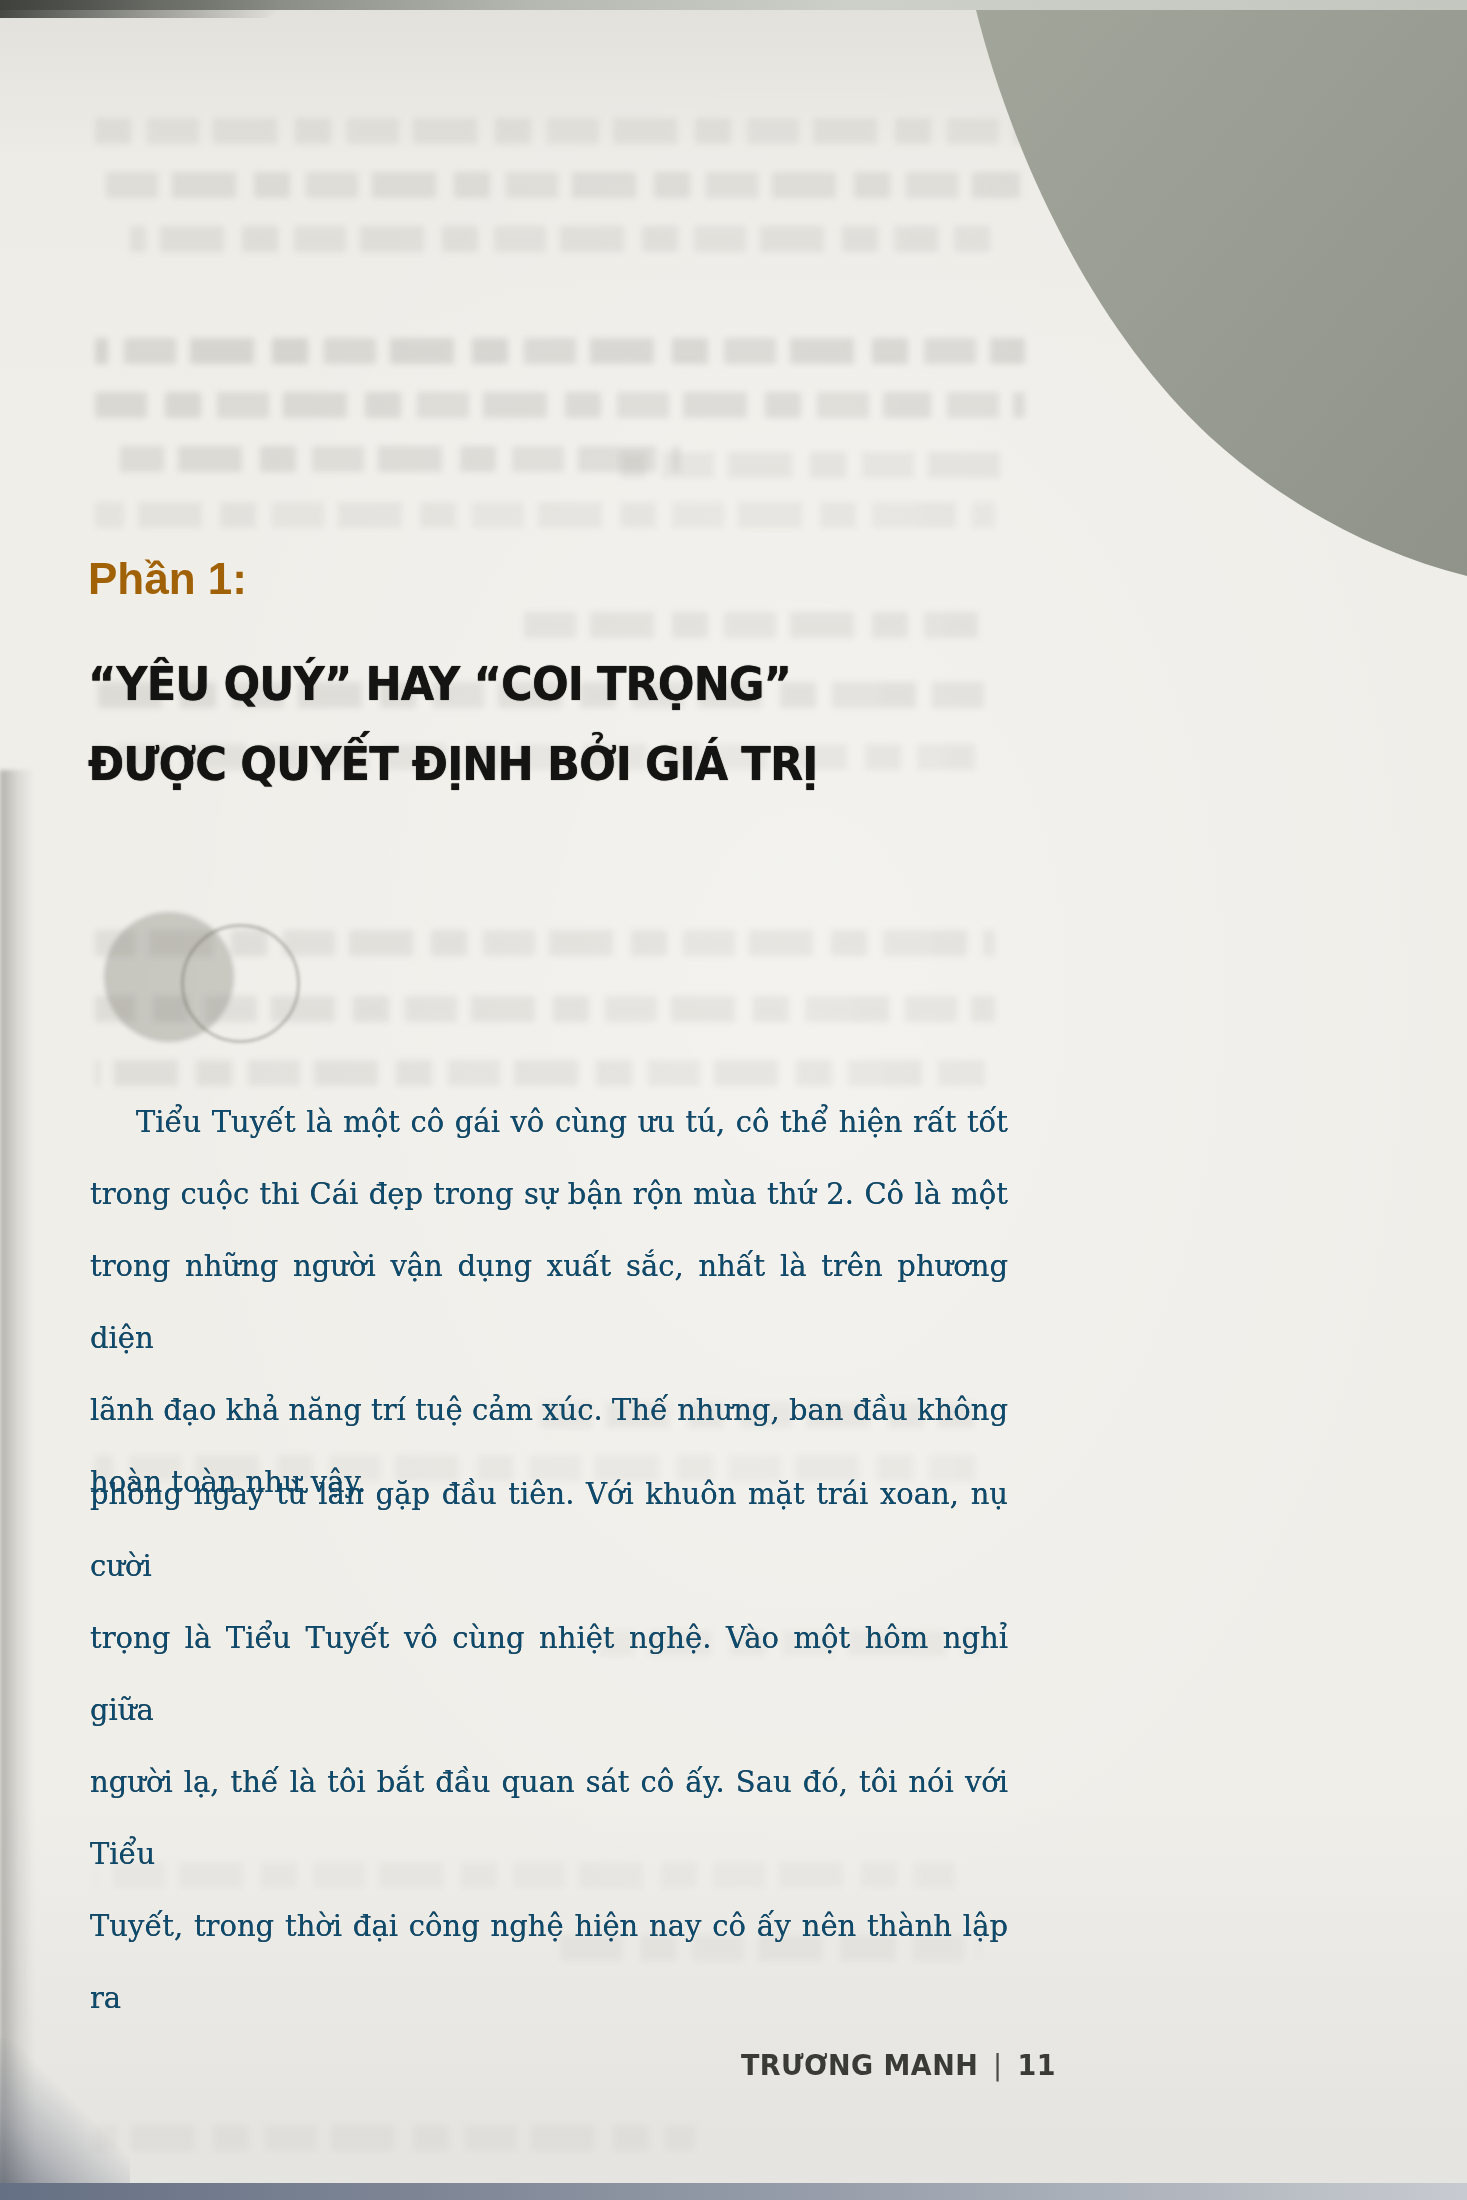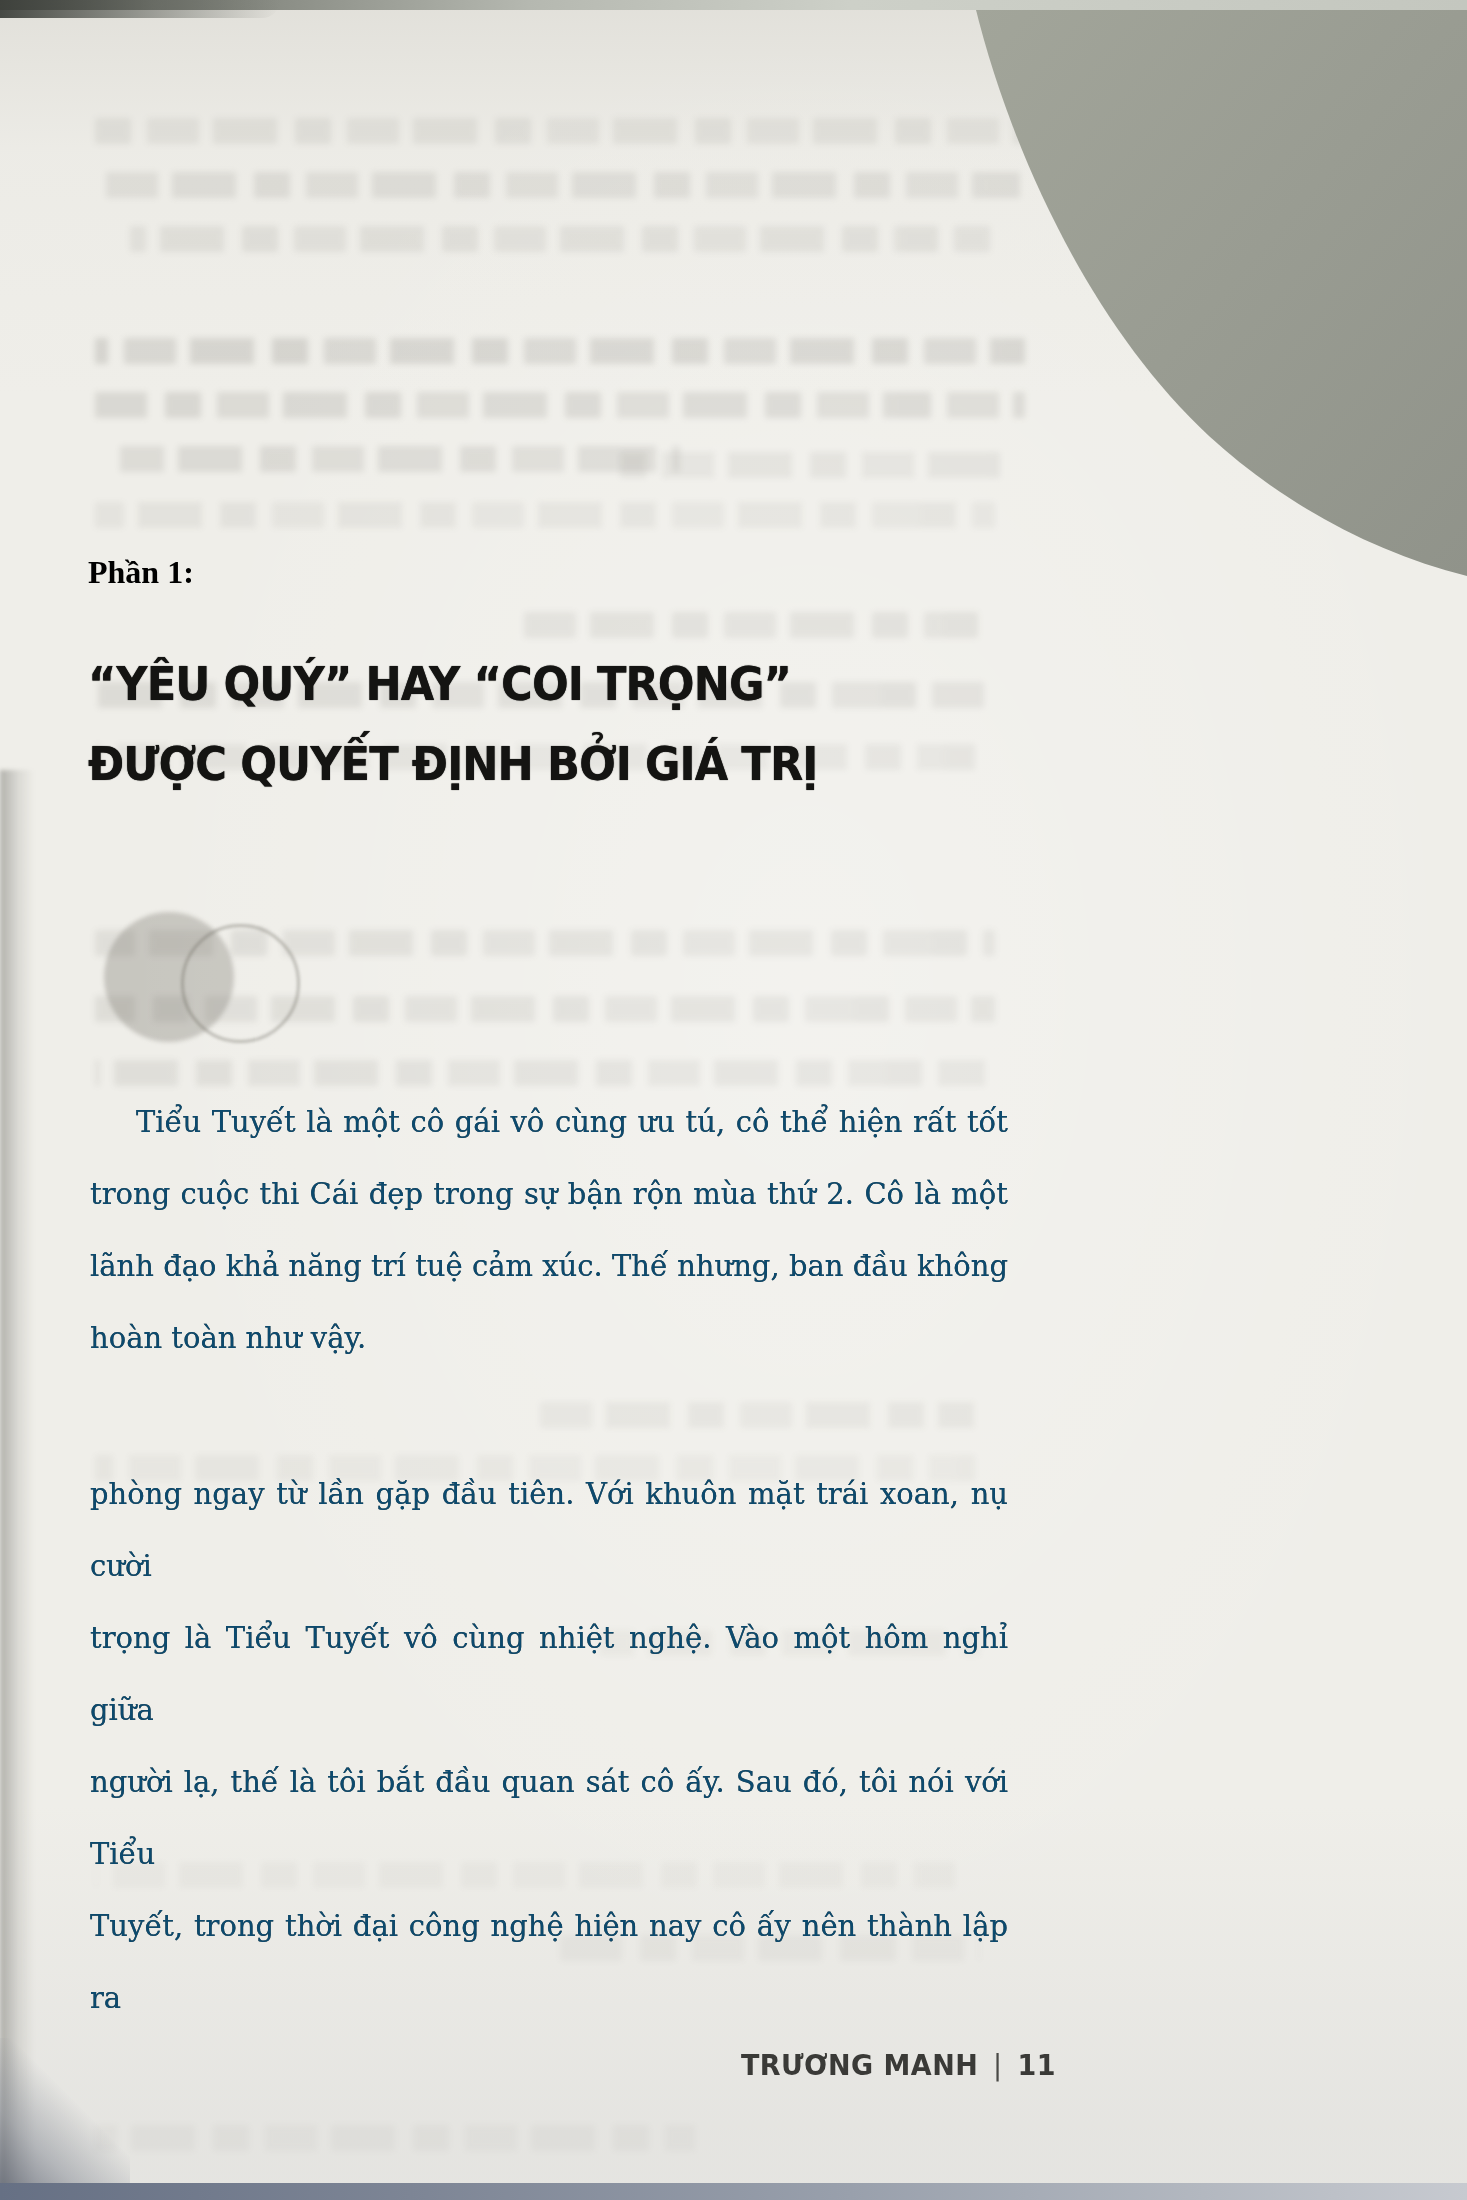--- a/index.html
+++ b/index.html
@@ -56,22 +56,22 @@
     border-radius:50%; background:rgba(122,119,110,0.34); filter:blur(2px);
   }
   .circle-ring{
     position:absolute; left:181px; top:924px; width:113px; height:113px; z-index:1;
     border-radius:50%; border:3px solid rgba(112,109,100,0.42); filter:blur(1.5px);
   }
 
   
   .kicker{
     position:absolute; left:88px; top:554px; z-index:3;
-    font-family:Liberation Serif, serif;
-    font-weight:bold; font-size:32px; color:#000000; letter-spacing:0;
+    font-family:Liberation Sans, sans-serif;
+    font-weight:bold; font-size:44px; color:#a16207; letter-spacing:0;
   }
   .title{
     position:absolute; left:88px; top:644px; width:980px; z-index:3;
     font-family:"DejaVu Sans","Liberation Sans",sans-serif;
     font-weight:bold; font-size:46px; line-height:80px; color:#141412;
     letter-spacing:-1px; transform:scaleX(0.94); transform-origin:left top;
     text-shadow:0 0 1px #141412;
   }
   .para{
     position:absolute; left:90px; width:918px; z-index:3;
@@ -125,20 +125,21 @@
   <div class="kicker">Phần 1:</div>
 
   <div class="title">
     <div>“YÊU QUÝ” HAY “COI TRỌNG”</div>
     <div>ĐƯỢC QUYẾT ĐỊNH BỞI GIÁ TRỊ</div>
   </div>
 
   <div class="para p1">
       <div class="bline indent"><span>Tiểu Tuyết là một cô gái vô cùng ưu tú, cô thể hiện rất tốt</span></div>
       <div class="bline"><span>trong cuộc thi </span><span class="it">Cái đẹp trong sự bận rộn</span><span> mùa thứ 2. Cô là một</span></div>
+      <div class="bline"><span>trong những người vận dụng xuất sắc, nhất là trên phương diện</span></div>
       <div class="bline"><span>lãnh đạo khả năng trí tuệ cảm xúc. Thế nhưng, ban đầu không</span></div>
       <div class="bline last"><span>hoàn toàn như vậy.</span></div>
     </div>
   <div class="para p2">
       <div class="bline"><span>phòng ngay từ lần gặp đầu tiên. Với khuôn mặt trái xoan, nụ cười</span></div>
       <div class="bline"><span>trọng là Tiểu Tuyết vô cùng nhiệt nghệ. Vào một hôm nghỉ giữa</span></div>
       <div class="bline"><span>người lạ, thế là tôi bắt đầu quan sát cô ấy. Sau đó, tôi nói với Tiểu</span></div>
       <div class="bline last"><span>Tuyết, trong thời đại công nghệ hiện nay cô ấy nên thành lập ra</span></div>
     </div>
 

